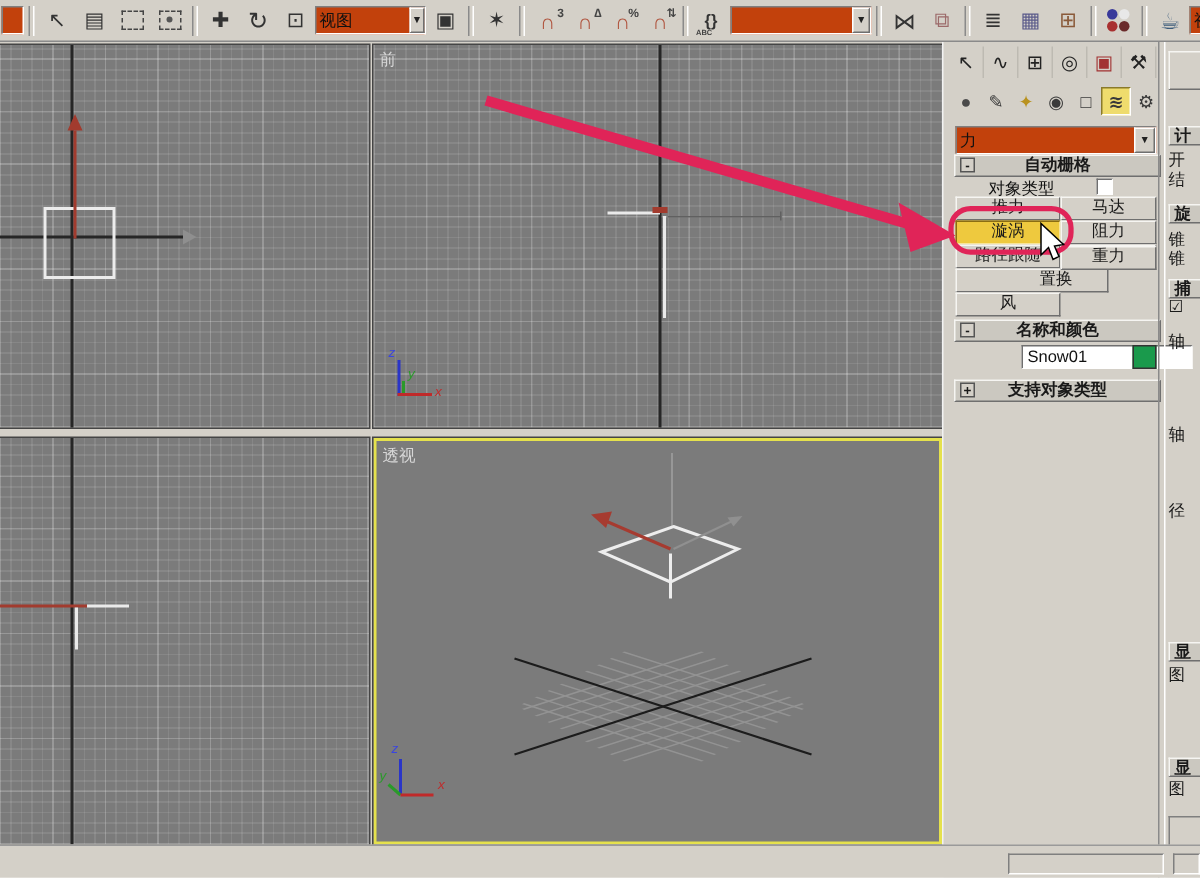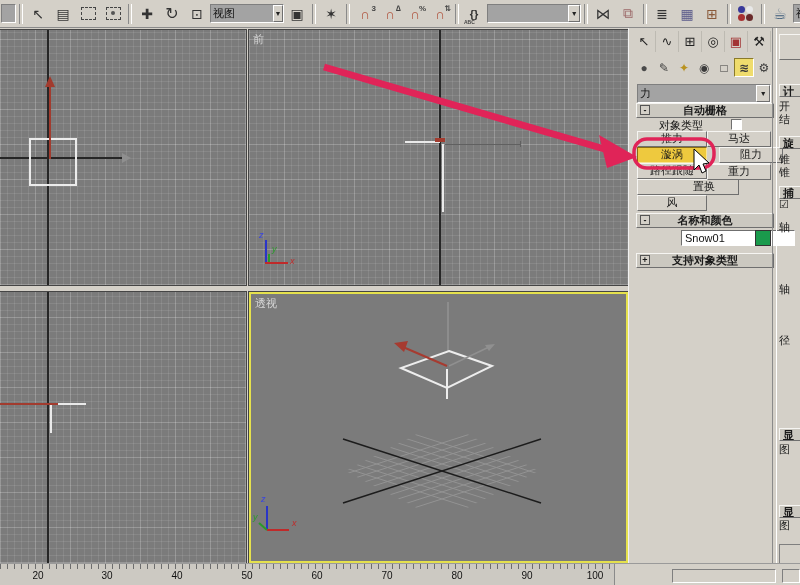--- a/index.html
+++ b/index.html
@@ -9,21 +9,21 @@
   .abs{position:absolute;}
   
   #toolbar{position:absolute;left:0;top:0;width:800px;height:28px;background:#d4d0c8;
            border-bottom:1px solid #8a8a8a;display:flex;align-items:center;gap:1px;padding-left:1px;box-sizing:border-box;}
   .tbtn{width:24px;height:22px;display:flex;align-items:center;justify-content:center;
         font-size:14px;color:#333;position:relative;flex:0 0 auto;}
   .tbtn sup{font-size:8px;position:absolute;right:1px;top:1px;color:#444;}
   .tbtn .sub{font-size:5px;position:absolute;left:2px;bottom:0;color:#444;letter-spacing:0;}
   .magnet{color:#b0543e;font-weight:bold;}
   .sep{width:2px;height:20px;border-left:1px solid #8a8a8a;border-right:1px solid #fff;margin:0 2px;flex:0 0 auto;}
-  .dd{height:17px;display:flex;flex:0 0 auto;border:1px solid;border-color:#7f7f7f #fff #fff #7f7f7f;background:#a3a3a3;gap:28px;}
+  .dd{height:17px;display:flex;flex:0 0 auto;border:1px solid;border-color:#7f7f7f #fff #fff #7f7f7f;background:#c2410c;gap:28px;}
   .dd .val{width:55px;font-size:11px;padding:1px 2px;color:#111;overflow:hidden;white-space:nowrap;}
   .dd .arw{width:15px;background:#d4d0c8;border:1px solid;border-color:#fff #6f6f6f #6f6f6f #fff;
            font-size:7px;color:#222;display:flex;align-items:center;justify-content:center;}
   .regbox{width:13px;height:11px;border:1px dashed #444;position:relative;}
   .regbox .dot{position:absolute;left:4px;top:3px;width:4px;height:4px;background:#555;border-radius:50%;}
   .matdots{width:16px;height:16px;display:grid;grid-template-columns:7px 7px;grid-gap:1px;}
   .matdots i{width:7px;height:7px;border-radius:50%;}
   
   .vp{position:absolute;background:#7b7b7b;outline:1px solid #454545;}
   .vpgrid{background-image:
@@ -309,21 +309,21 @@
 
     <div class="rollhdr" style="top:75px;">
       <span class="pm">-</span>
       <span>自动栅格</span>
     </div>
     <div class="abs" style="left:30px;top:90px;font-size:11px;">对象类型</div>
     <div class="chk" style="left:102px;top:91px;"></div>
     <div class="pbtn" style="left:8px;top:103px;width:68px;">推力</div>
     <div class="pbtn" style="left:78px;top:103px;width:62px;">马达</div>
     <div class="pbtn active" style="left:8px;top:119px;width:68px;">漩涡</div>
-    <div class="pbtn" style="left:78px;top:119px;width:62px;margin-left:12px;">阻力</div>
+    <div class="pbtn" style="left:78px;top:119px;width:62px;">阻力</div>
     <div class="pbtn" style="left:8px;top:135px;width:68px;">路径跟随</div>
     <div class="pbtn" style="left:78px;top:135px;width:62px;">名称和颜色</div>
     <div class="pbtn" style="left:8px;top:151px;width:68px;padding-left:32px;">置换</div>
     <div class="pbtn" style="left:78px;top:136px;width:62px;">重力</div>
     <div class="pbtn" style="left:8px;top:167px;width:68px;">风</div>
 
     <div class="rollhdr" style="top:185px;">
       <span class="pm">-</span>
       <span>名称和颜色</span>
     </div>
@@ -351,32 +351,20 @@
       <div class="frag" style="top:305px;">径</div>
       <div class="frag hdr" style="top:400px;">显</div>
       <div class="frag" style="top:414px;">图</div>
       <div class="frag hdr" style="top:477px;">显</div>
       <div class="frag" style="top:490px;">图</div>
       <div class="frag" style="top:516px;width:20px;height:34px;background:#d4d0c8;border:1px solid;border-color:#7f7f7f #fff #fff #7f7f7f;"></div>
     </div>
   </div>
 
   <div id="bottombar">
-    <div id="ruler">
-      <div class="ticks"></div>
-      <span class="rnum" style="left:26px;">20</span>
-      <span class="rnum" style="left:95px;">30</span>
-      <span class="rnum" style="left:165px;">40</span>
-      <span class="rnum" style="left:235px;">50</span>
-      <span class="rnum" style="left:305px;">60</span>
-      <span class="rnum" style="left:375px;">70</span>
-      <span class="rnum" style="left:445px;">80</span>
-      <span class="rnum" style="left:515px;">90</span>
-      <span class="rnum" style="left:583px;">100</span>
-    </div>
     <div class="statusbox" style="left:672px;width:102px;"></div>
     <div class="statusbox" style="left:782px;width:16px;"></div>
   </div>
 
   <svg id="annotation-overlay" width="800" height="585">
     <line x1="324" y1="67" x2="608" y2="150" stroke="#e02458" stroke-width="7"></line>
     <polygon points="637,157 599,135 607,168" fill="#e02458"></polygon>
     <rect x="634" y="139" width="80" height="29" rx="13" fill="none" stroke="#e02458" stroke-width="3.5"></rect>
     <polygon points="694,149 694,170 699,165 702,173 706,171 703,164 709,163" fill="#ffffff" stroke="#000000" stroke-width="1"></polygon>
   </svg>

